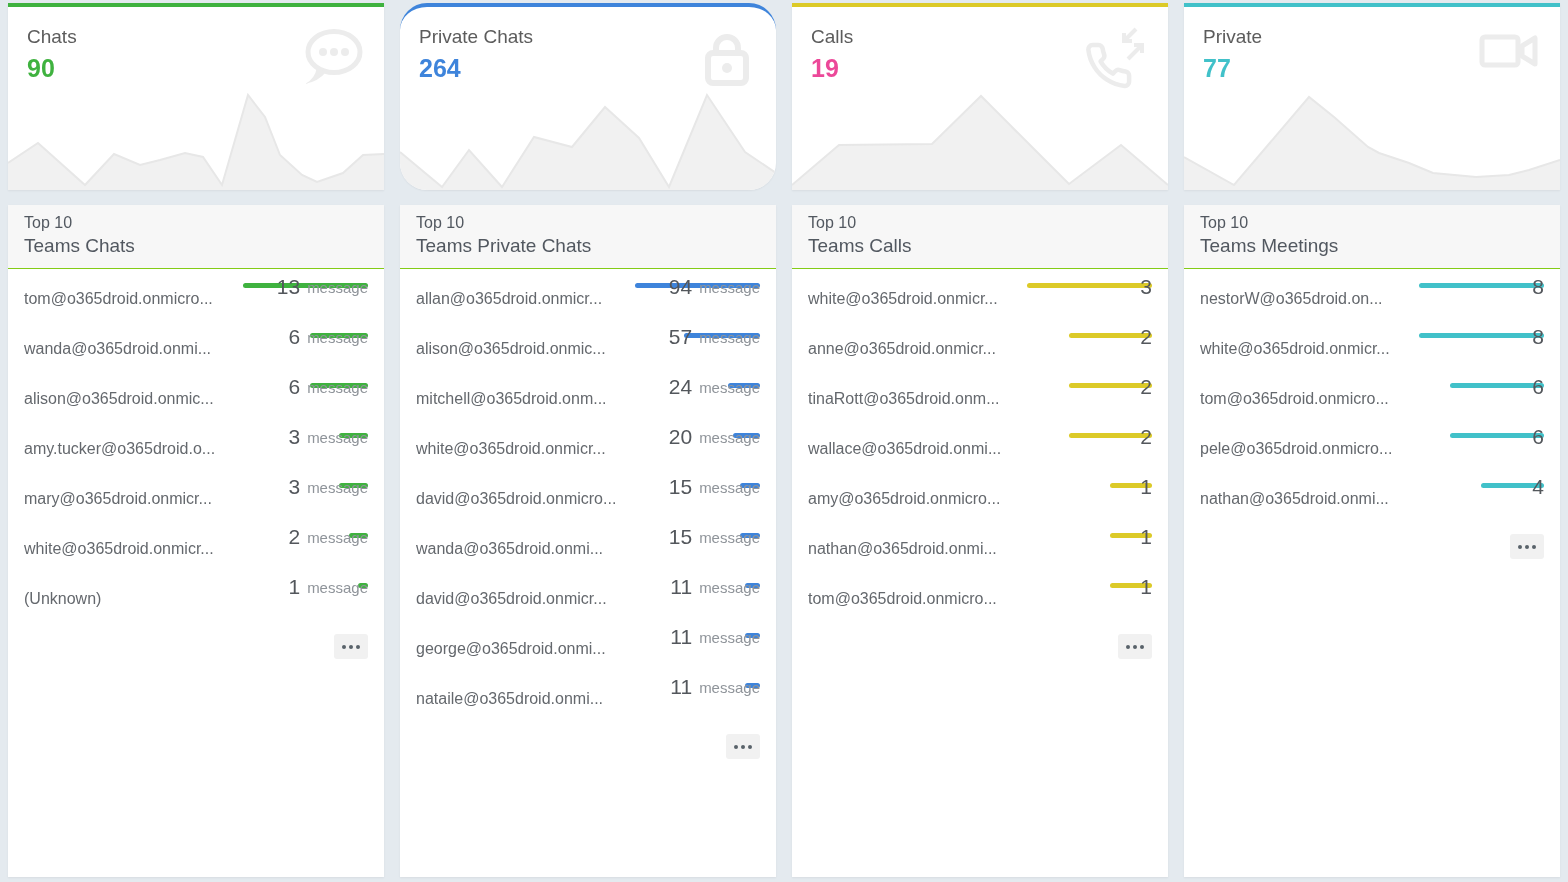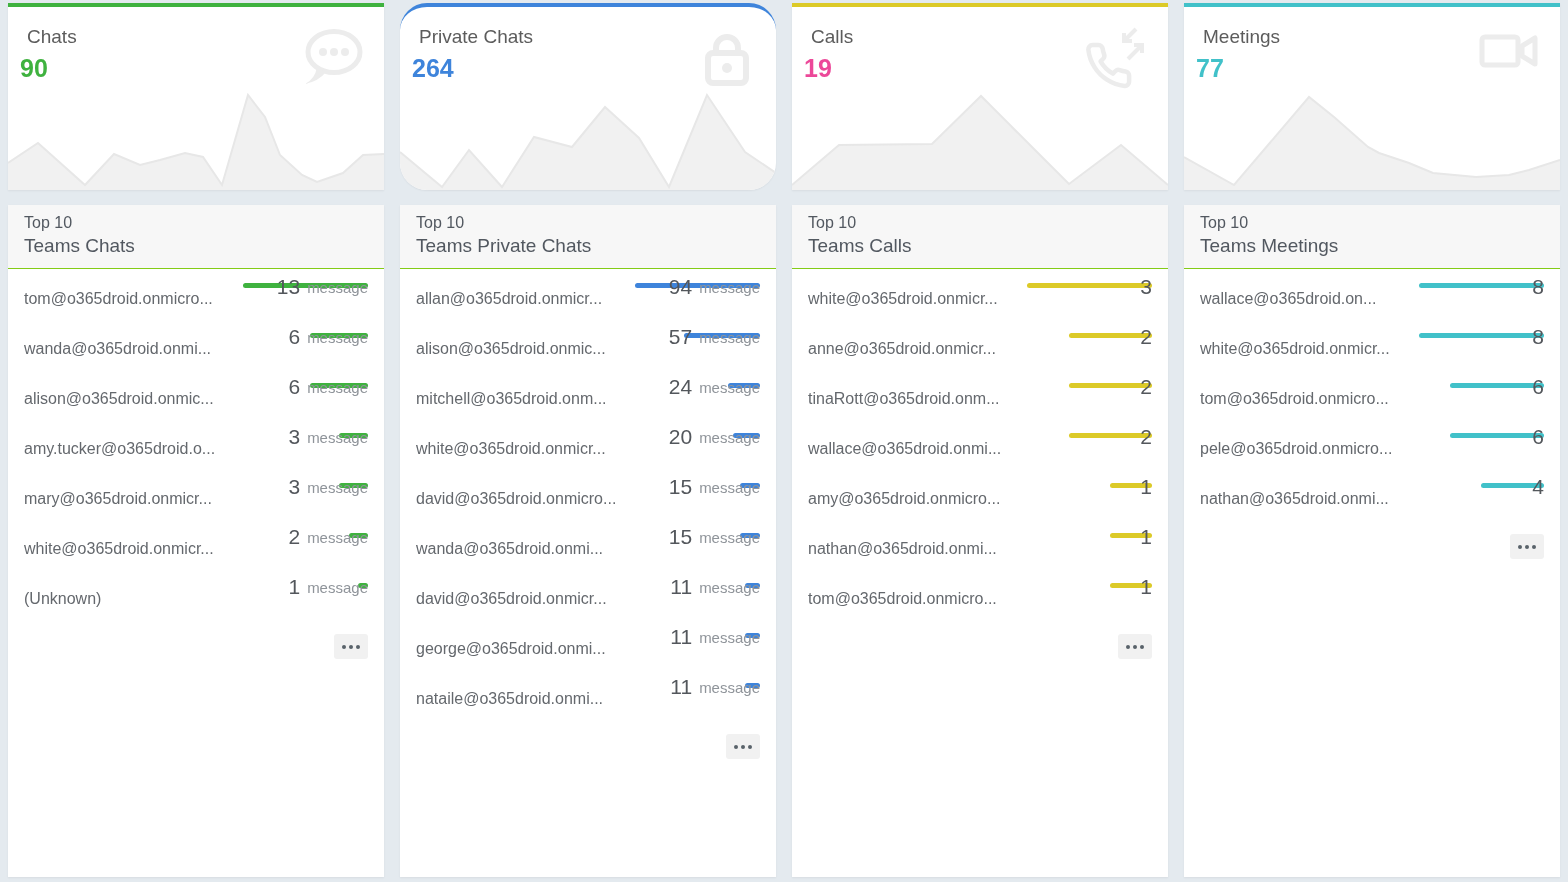--- a/index.html
+++ b/index.html
@@ -16,21 +16,21 @@
     padding:3px 8px 5px 8px;
   }
   
   .scard {
     position:relative; background:#fff;
     border-top:4px solid #ccc;
     box-shadow:0 1px 2px rgba(0,0,0,.06);
     overflow:hidden;
   }
   .scard-title { position:absolute; top:19px; left:19px; font-size:19px; color:#5c5c5c; }
-  .scard-value { position:absolute; top:47px; left:12px; font-size:25px; font-weight:bold; }
+  .scard-value { position:absolute; top:47px; left:19px; font-size:25px; font-weight:bold; }
   .scard-icon  { position:absolute; top:20px; right:20px; width:70px; height:66px; }
   .scard-icon svg { position:absolute; top:0; right:0; display:none; }
   .spark { position:absolute; left:0; bottom:0; width:100%; height:100px; display:block; }
   .spark-area { fill:#f1f1f1; }
   .spark-line { fill:none; stroke:#e7e7e7; stroke-width:2; vector-effect:non-scaling-stroke; }
   
   .lcard {
     background:#fff; box-shadow:0 1px 2px rgba(0,0,0,.06); overflow:hidden;
   }
   .lcard-head {
@@ -113,21 +113,21 @@
       </svg>
 
     </span>
     <svg class="spark" viewBox="0 0 376 100" preserveAspectRatio="none">
       <polygon class="spark-area" points="0,95 47,55 140,54 189,6 277,94 329,55 376,95 376,100 0,100"></polygon>
       <polyline class="spark-line" points="0,95 47,55 140,54 189,6 277,94 329,55 376,95"></polyline>
     </svg>
   </div>
 
   <div class="scard" style="border-top-color: rgb(65, 193, 201);">
-    <div class="scard-title">Meetings</div>
+    <div class="scard-title">Private</div>
     <div class="scard-value" style="color: rgb(65, 193, 201);">77</div>
     <span class="scard-icon">
 
       <svg width="64" height="48" viewBox="0 0 64 48" style="display: block;">
         <rect class="icon-stroke" x="6" y="10" width="36" height="28" rx="3" stroke-width="5"></rect>
         <path class="icon-stroke" d="M46 19 L59 11 V37 L46 29 Z" stroke-width="5" stroke-linejoin="round"></path>
       </svg>
     </span>
     <svg class="spark" viewBox="0 0 376 100" preserveAspectRatio="none">
       <polygon class="spark-area" points="0,67 50,95 125,7 150,27 184,57 195,63 225,73 249,83 292,87 325,85 345,80 376,70 376,100 0,100"></polygon>
@@ -387,21 +387,21 @@
     </div>
   </div>
 
   <div class="lcard">
     <div class="lcard-head">
       <div class="lcard-top">Top 10</div>
       <div class="lcard-title">Teams Meetings</div>
     </div>
     <div class="lcard-body">
   <div class="lrow">
-    <span class="lrow-name">wallace@o365droid.on...</span>
+    <span class="lrow-name">nestorW@o365droid.on...</span>
     <span class="lrow-bar" style="width: 125px; background: rgb(65, 193, 201);"></span>
     <span class="lrow-num">
       <span class="num">8</span>
 
     </span>
   </div>
 
   <div class="lrow">
     <span class="lrow-name">white@o365droid.onmicr...</span>
     <span class="lrow-bar" style="width: 125px; background: rgb(65, 193, 201);"></span>

